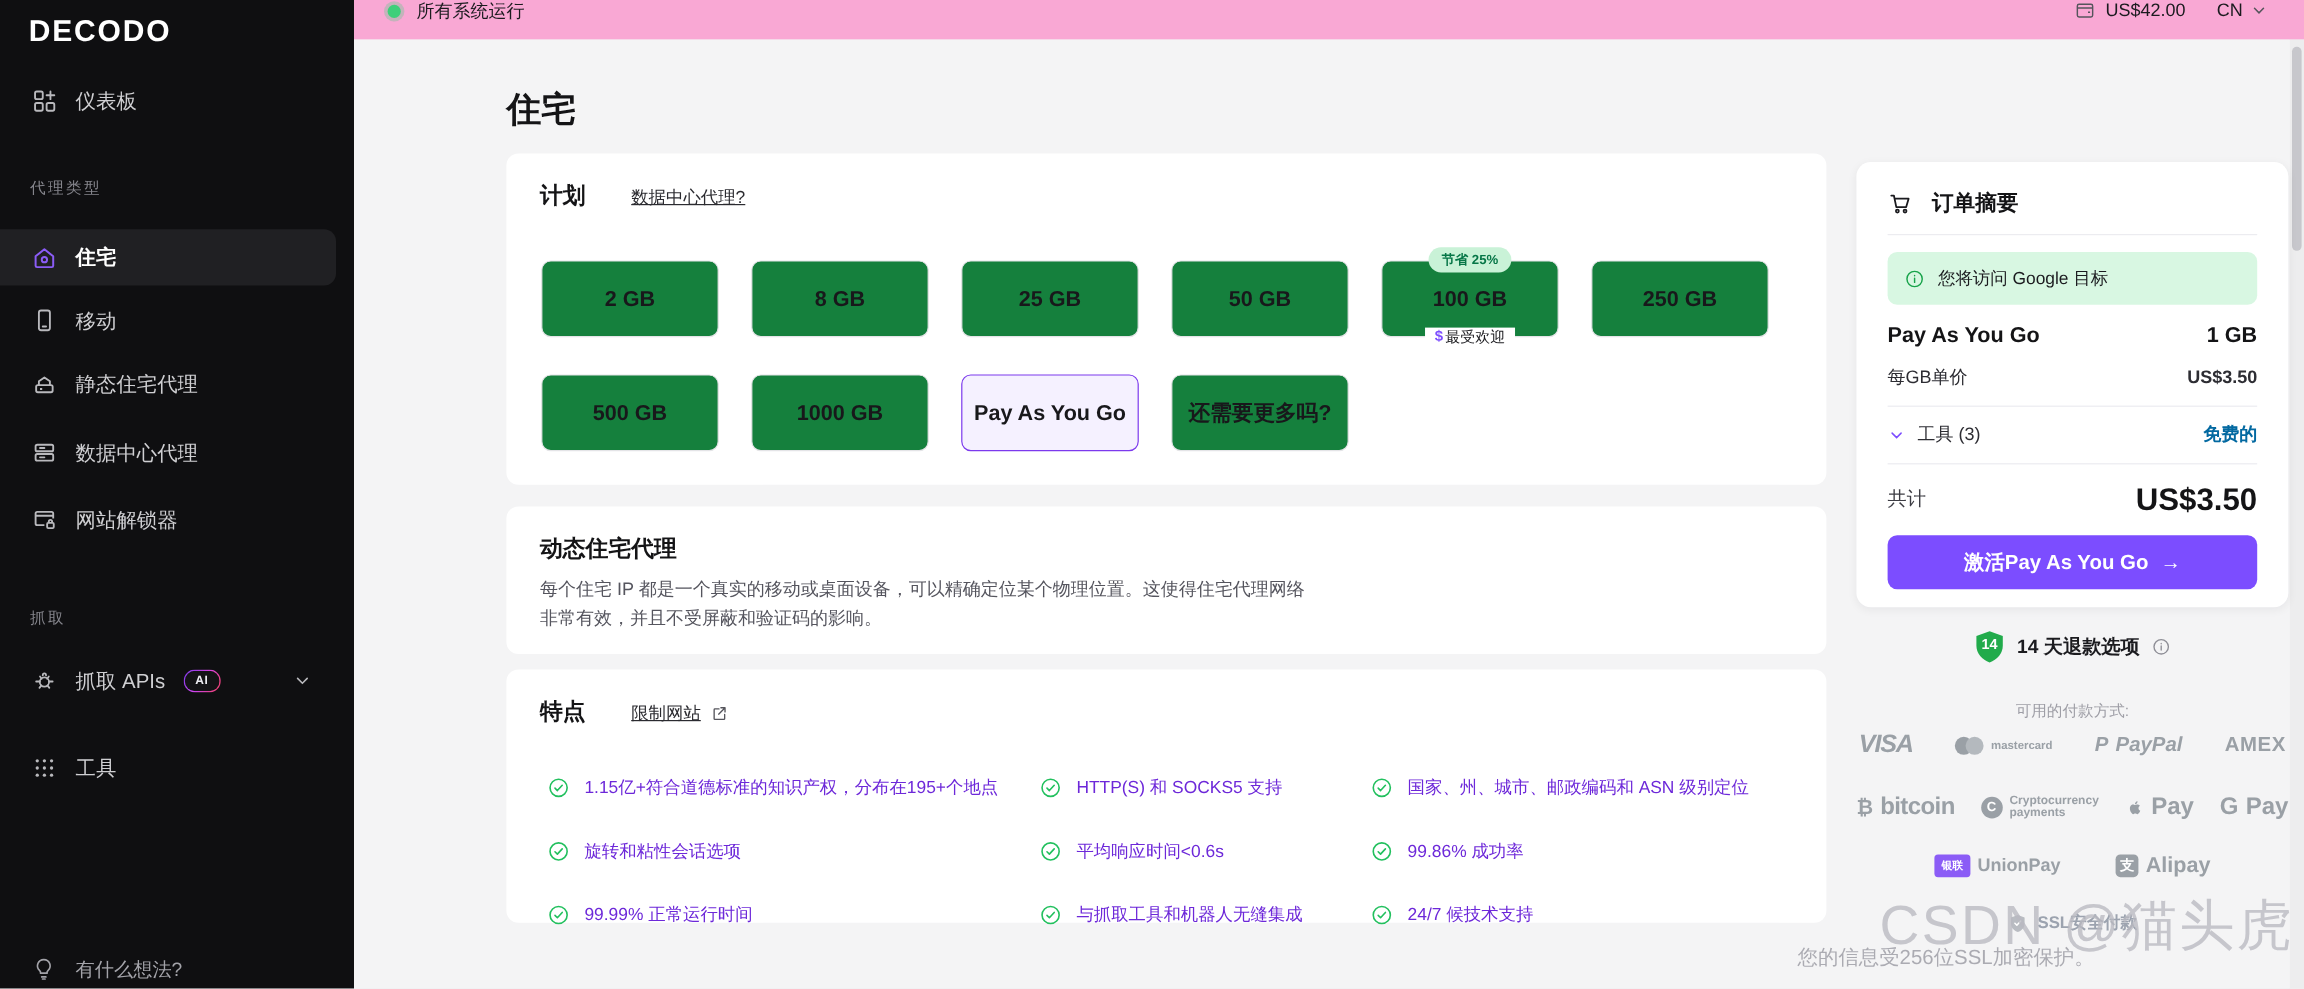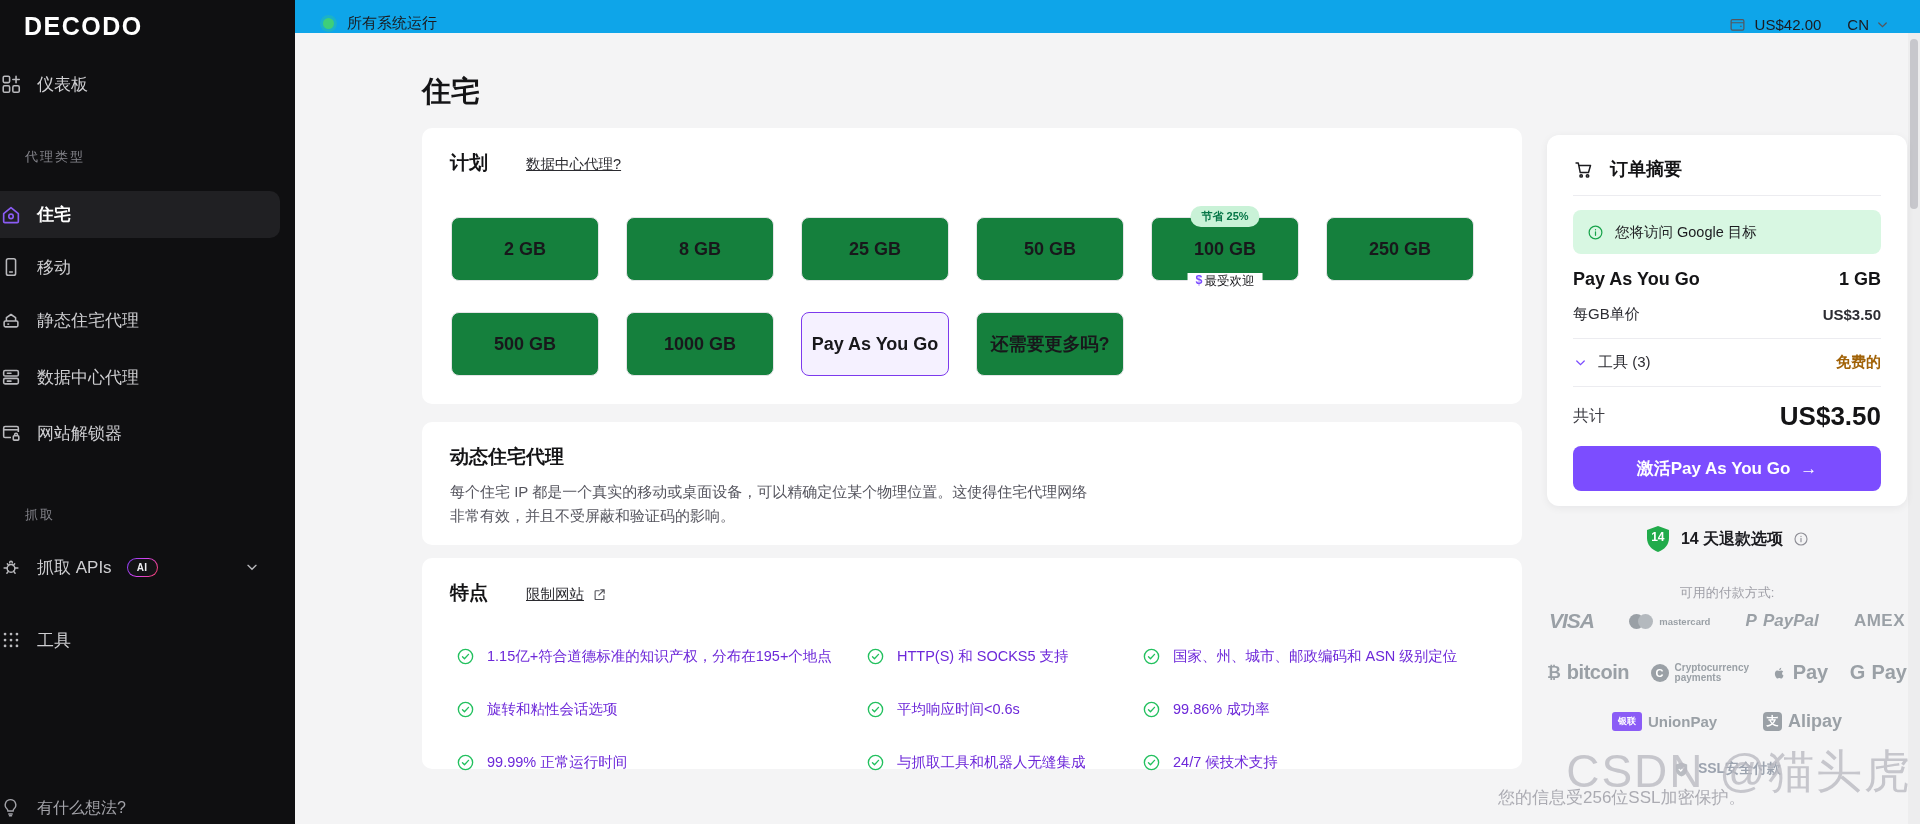--- a/index.html
+++ b/index.html
@@ -2,29 +2,29 @@
 <html><head>
 <meta charset="utf-8">
 <style>
   html,body{margin:0;padding:0;background:#e8e8ea;font-family:"Liberation Sans","DejaVu Sans",sans-serif;}
   .app{position:relative;width:1920px;height:824px;overflow:hidden;background:#f4f4f5;}
   svg{display:block;}
 
   
   .sidebar{position:absolute;left:0;top:0;width:295px;height:824px;background:#0f0f11;color:#d7d7d9;}
   .logo{position:absolute;left:24px;top:12px;font-size:25px;font-weight:800;letter-spacing:1.5px;color:#fff;}
-  .side-item{position:absolute;left:0;width:280px;height:46px;display:flex;align-items:center;gap:15px;box-sizing:border-box;font-size:17px;color:#cfcfd2;cursor:pointer;}
+  .side-item{position:absolute;left:0;width:280px;height:46px;display:flex;align-items:center;gap:15px;padding-left:26px;box-sizing:border-box;font-size:17px;color:#cfcfd2;cursor:pointer;}
   .side-item .ic{width:22px;height:22px;flex:0 0 22px;}
   .side-item.active{background:#202023;border-radius:0 10px 10px 0;color:#fff;font-weight:700;}
   .side-label{position:absolute;left:25px;font-size:13px;color:#85858c;letter-spacing:2px;}
   .ai-badge{margin-left:0;font-size:10px;font-weight:700;letter-spacing:.5px;color:#ececf2;padding:3px 9px;border-radius:999px;border:1px solid transparent;background:linear-gradient(#131316,#131316) padding-box,linear-gradient(120deg,#7c3aed,#d946ef,#f43f5e) border-box;}
   .side-chevron{margin-left:auto;margin-right:20px;}
 
   
-  .topbar{position:absolute;left:295px;top:0;width:1625px;height:33px;background:#0ea5e9;display:flex;align-items:flex-end;box-sizing:border-box;padding:0 30px 0 28px;}
+  .topbar{position:absolute;left:295px;top:0;width:1625px;height:33px;background:#f9a8d4;display:flex;align-items:flex-start;box-sizing:border-box;padding:0 30px 0 28px;}
   .status{display:flex;align-items:center;gap:13px;font-size:15px;color:#1b1b1f;cursor:pointer;}
   .status-dot{width:11px;height:11px;border-radius:50%;background:#3ecf7a;box-shadow:0 0 0 3px rgba(62,207,122,.28);}
   .top-right{margin-left:auto;display:flex;align-items:center;gap:10px;}
   .balance{display:flex;align-items:center;gap:9px;font-size:15px;color:#1b1b1f;cursor:pointer;}
   .region{display:flex;align-items:center;gap:6px;font-size:15px;color:#1b1b1f;margin-left:16px;cursor:pointer;}
 
   
   .scrollbar{position:absolute;right:0;top:33px;width:12px;height:791px;background:#ededee;}
   .scroll-thumb{position:absolute;left:2px;top:6px;width:8px;height:170px;border-radius:4px;background:#c7c7cc;}
 
@@ -56,21 +56,21 @@
   .order{position:absolute;left:1252px;top:102px;width:360px;height:371px;background:#fff;border-radius:12px;box-shadow:0 2px 8px rgba(25,25,35,.06);box-sizing:border-box;padding:22px 26px;}
   .os-head{display:flex;align-items:center;gap:16px;font-size:18px;font-weight:700;color:#141416;}
   .os-div{border:none;border-top:1px solid #ececf0;margin:14px 0;}
   .os-notice{height:44px;background:#d8f7e2;border-radius:8px;display:flex;align-items:center;gap:11px;padding:0 14px;font-size:14.5px;color:#1b1b1f;margin-bottom:15px;}
   .os-row{display:flex;justify-content:space-between;align-items:center;}
   .os-plan{font-size:18px;font-weight:700;color:#141416;margin:2px 0 15px;}
   .os-unit{font-size:15px;color:#2d2d33;margin-bottom:2px;}
   .os-unit .v{font-weight:700;}
   .os-tools{font-size:15px;color:#2d2d33;margin:2px 0;}
   .os-tools .l{display:flex;align-items:center;gap:10px;cursor:pointer;}
-  .os-tools .v{font-weight:700;color:#a16207;}
+  .os-tools .v{font-weight:700;color:#0369a1;}
   .os-total{margin:4px 0 14px;}
   .os-total .l{font-size:16px;color:#3c3c43;}
   .os-total .v{font-size:26px;font-weight:800;color:#141416;}
   .cta{width:100%;height:45px;border:none;border-radius:8px;background:#7c4dff;color:#fff;font-size:17px;font-weight:700;display:flex;align-items:center;justify-content:center;gap:10px;cursor:pointer;font-family:inherit;}
 
   
   .refund{position:absolute;left:1252px;top:492px;width:360px;display:flex;align-items:center;justify-content:center;gap:10px;}
   .refund-shield{position:relative;width:26px;height:28px;}
   .refund-shield span{position:absolute;left:0;top:5px;width:26px;text-align:center;font-size:12px;font-weight:800;color:#fff;}
   .refund-text{font-size:16px;font-weight:700;color:#1b1b1f;}

